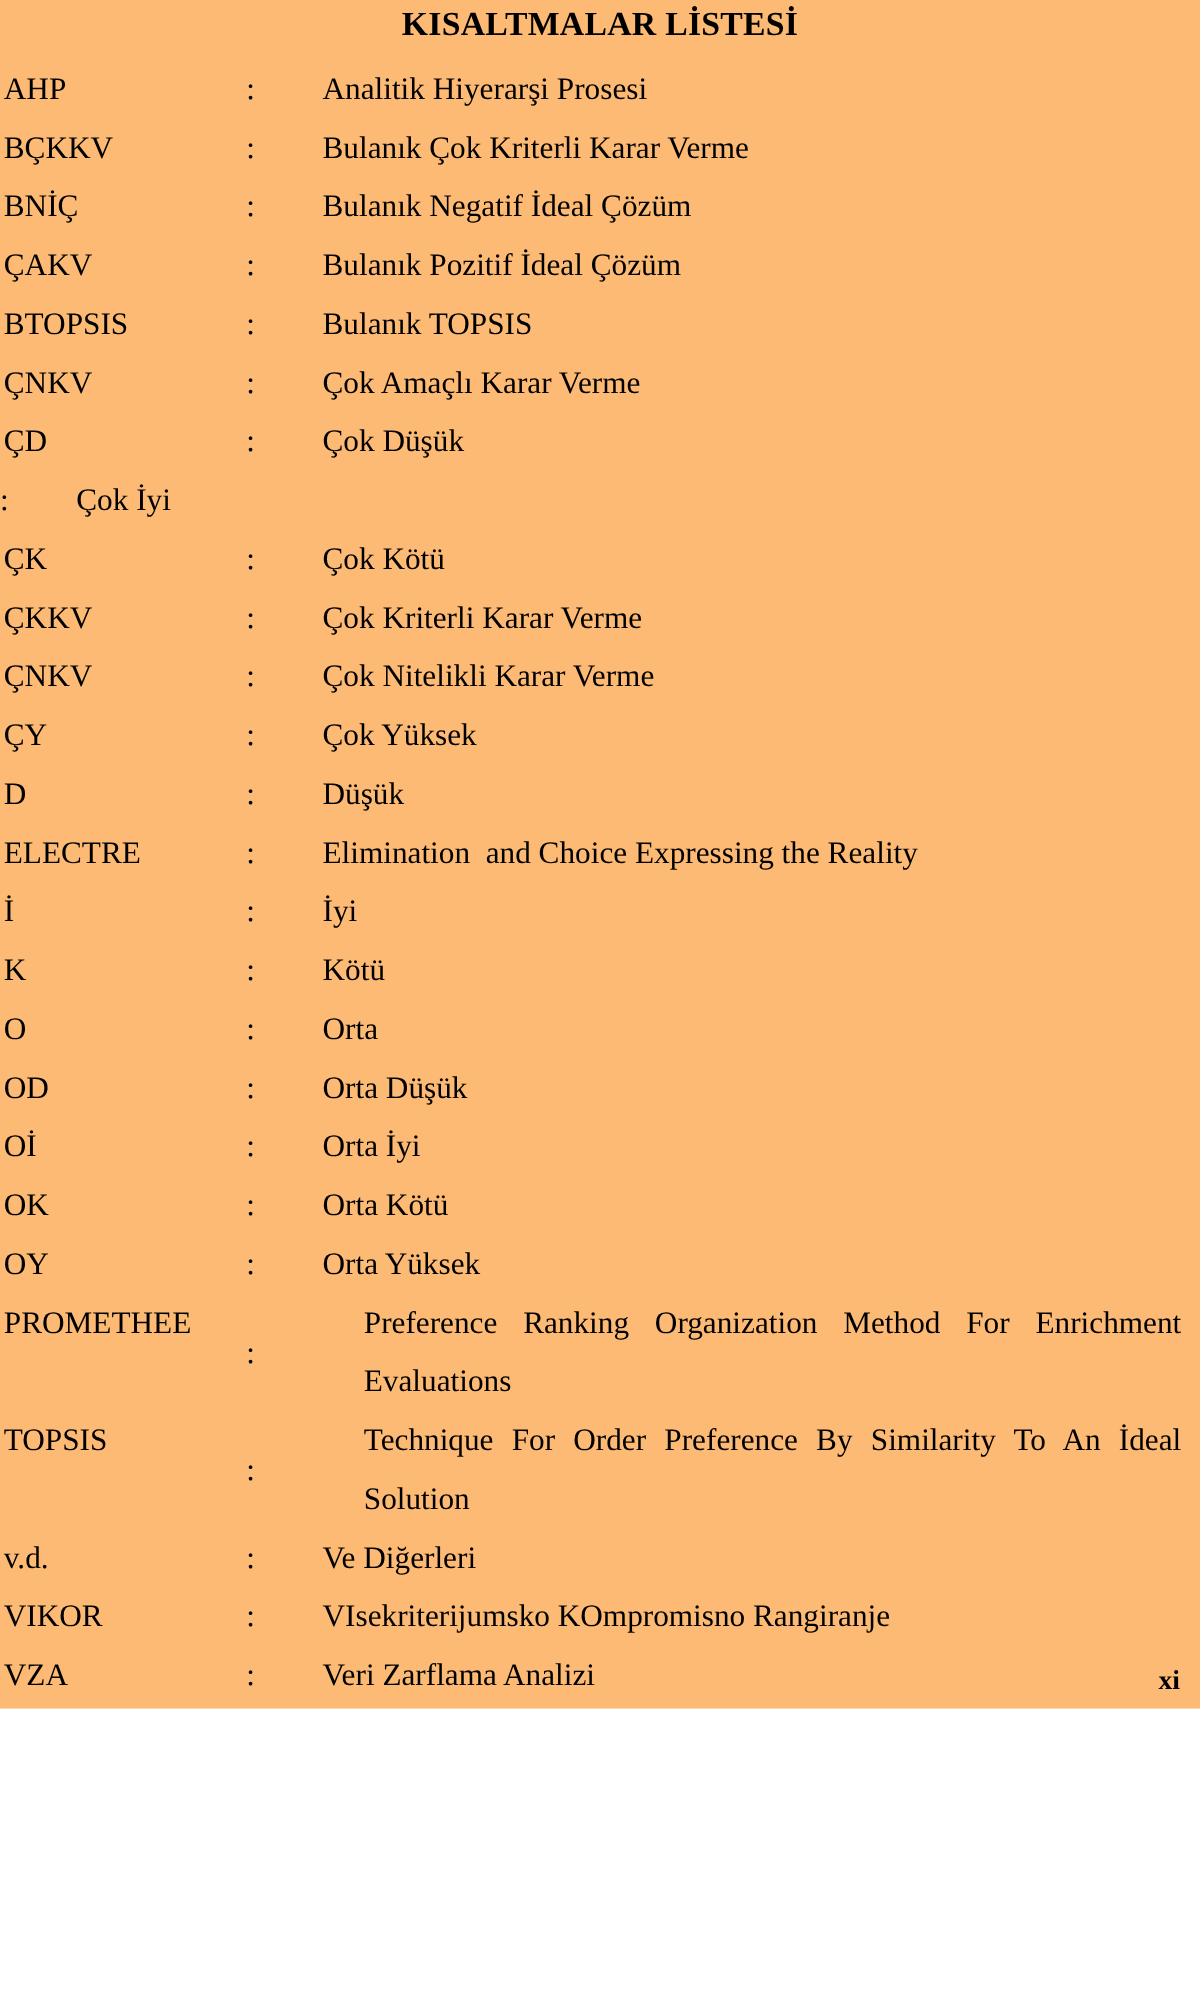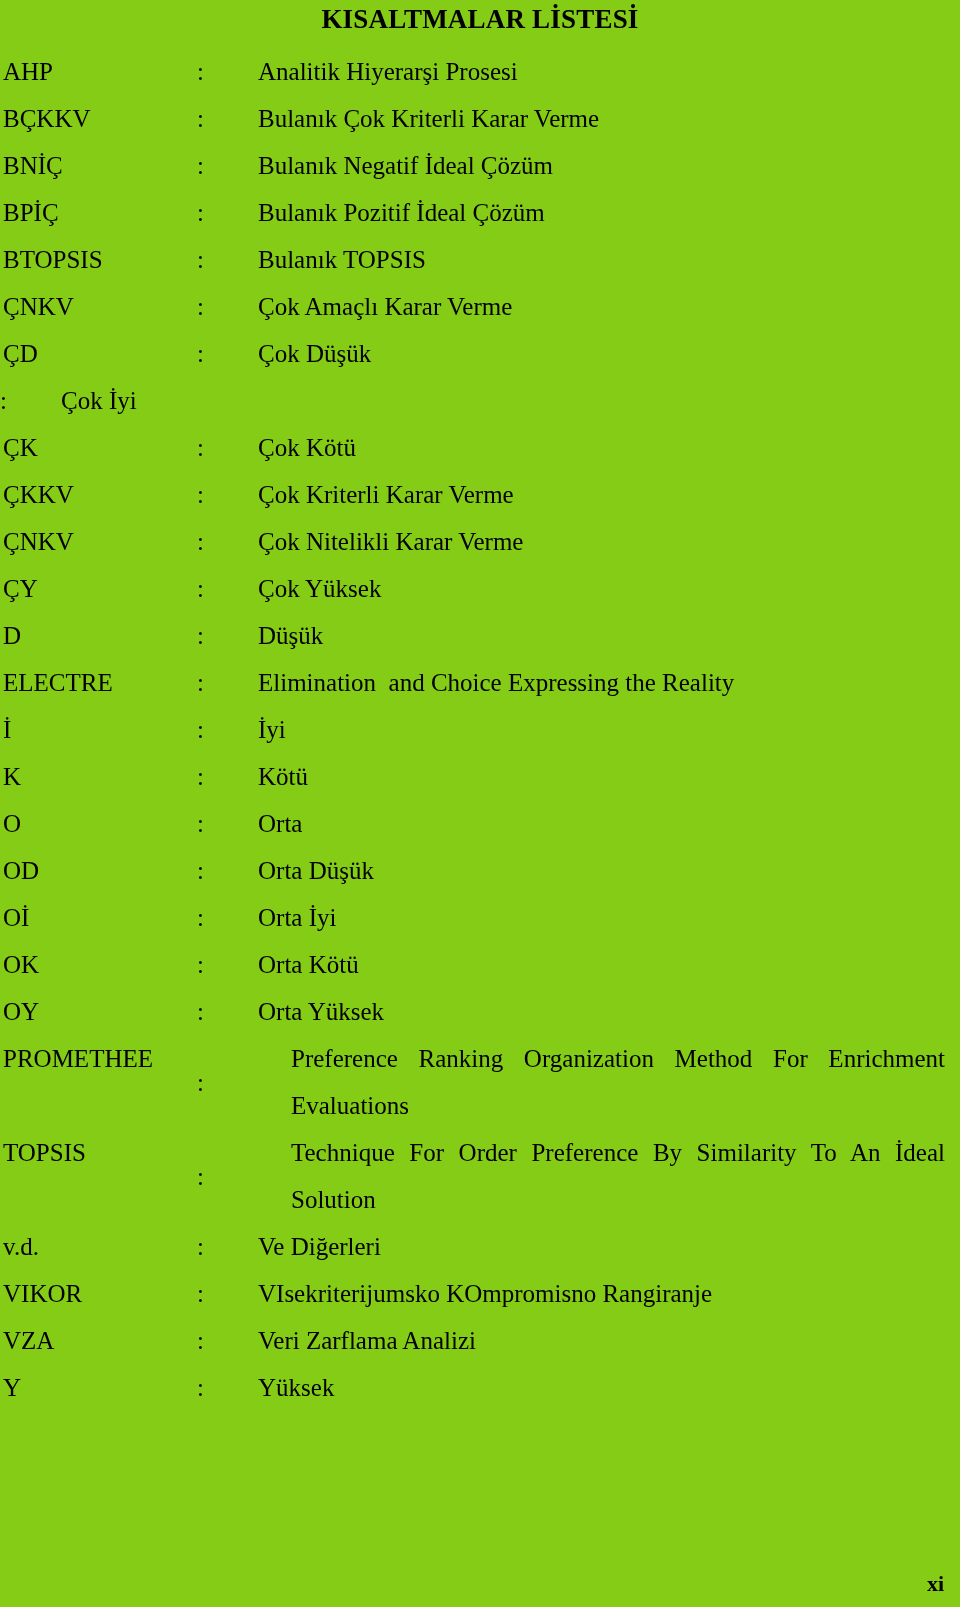--- a/index.html
+++ b/index.html
@@ -5,22 +5,22 @@
 <style>
   html, body {
     margin: 0;
     padding: 0;
     background: #ffffff;
   }
 
   .page {
     position: relative;
     width: 960px;
-    height: 1607px;
-    background: #84cc16;
+    height: 1367px;
+    background: #fdba74;
     font-family: "Liberation Serif", "DejaVu Serif", serif;
     color: #000000;
     overflow: hidden;
     box-sizing: border-box;
   }
 
   
   .doc-title {
     position: absolute;
     top: 2px;
@@ -123,21 +123,21 @@
         <div class="abbr-term">BÇKKV</div>
         <div class="abbr-sep">:</div>
         <div class="abbr-def">Bulanık Çok Kriterli Karar Verme</div>
       </div>
       <div class="abbr-row">
         <div class="abbr-term">BNİÇ</div>
         <div class="abbr-sep">:</div>
         <div class="abbr-def">Bulanık Negatif İdeal Çözüm</div>
       </div>
       <div class="abbr-row">
-        <div class="abbr-term">BPİÇ</div>
+        <div class="abbr-term">ÇAKV</div>
         <div class="abbr-sep">:</div>
         <div class="abbr-def">Bulanık Pozitif İdeal Çözüm</div>
       </div>
       <div class="abbr-row">
         <div class="abbr-term">BTOPSIS</div>
         <div class="abbr-sep">:</div>
         <div class="abbr-def">Bulanık TOPSIS</div>
       </div>
       <div class="abbr-row">
         <div class="abbr-term">ÇNKV</div>

